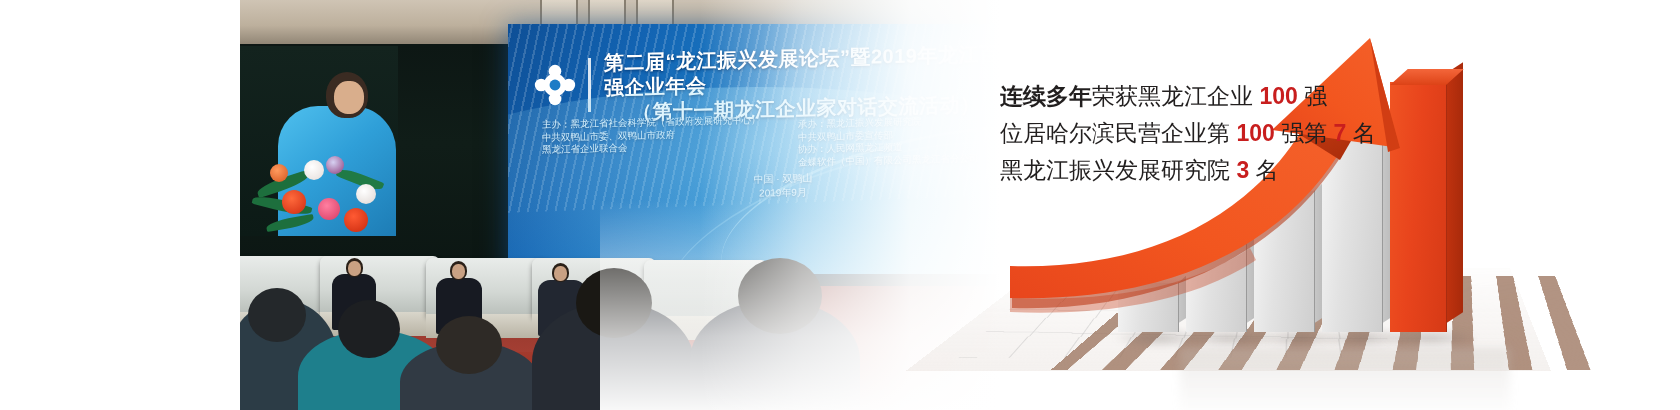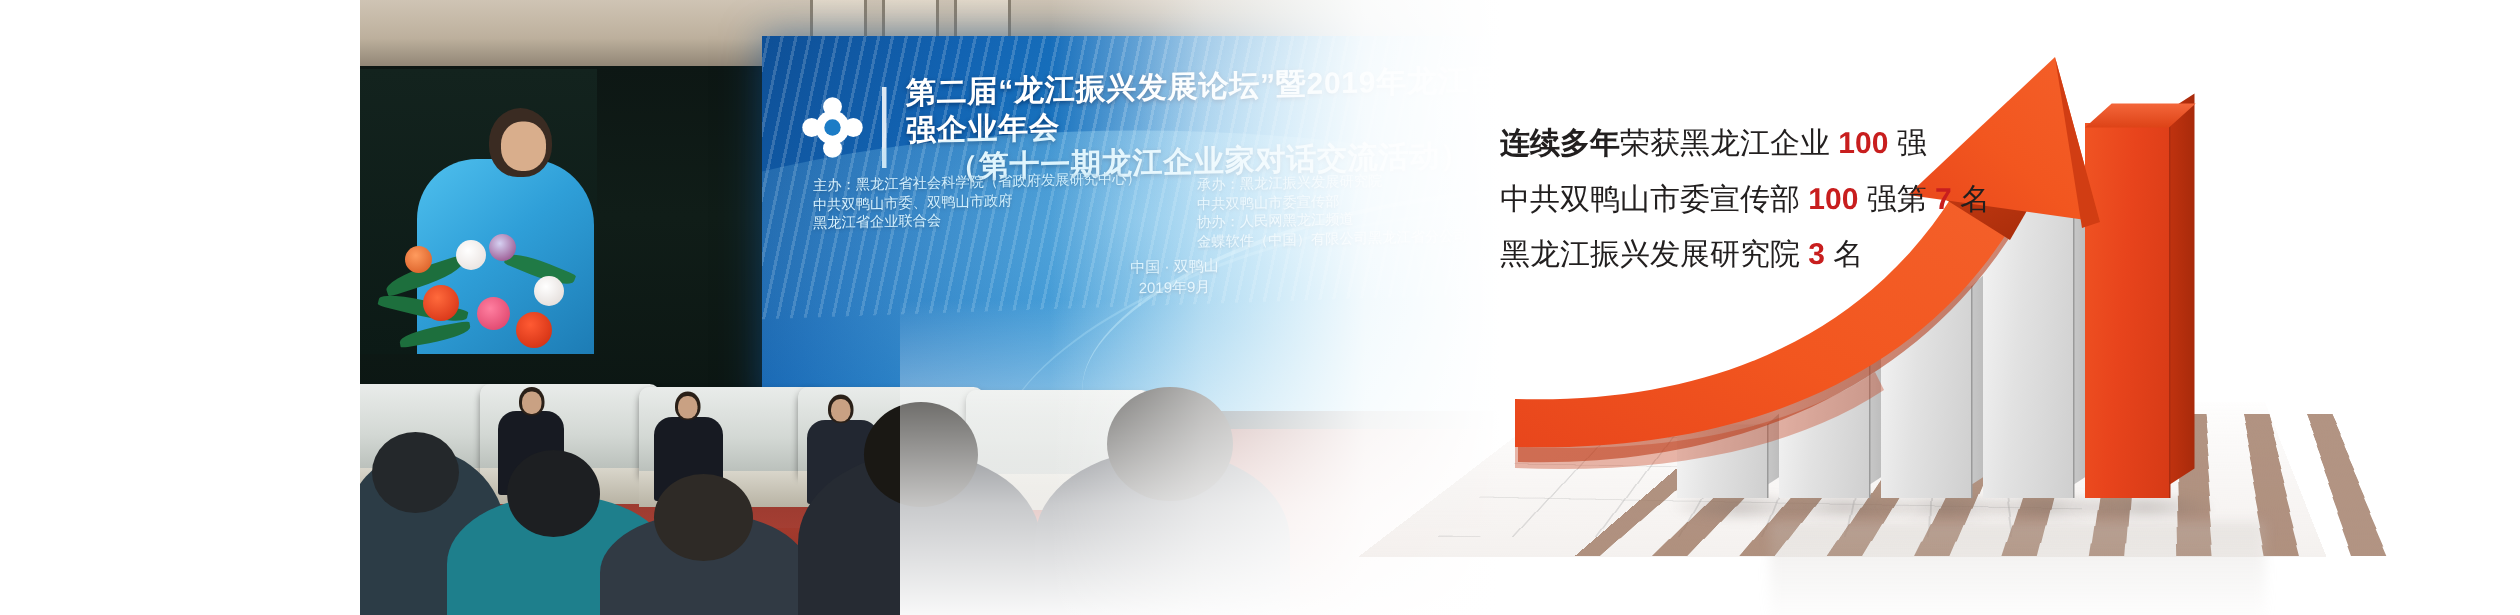--- a/index.html
+++ b/index.html
@@ -260,21 +260,21 @@
     right: 0; top: 0; width: 240px; height: 210px;
     background: radial-gradient(ellipse at 100% 30%, rgba(196,232,248,.85), rgba(255,255,255,0) 72%);
   }
 
   
   #headline {
     position: absolute;
     left: 1000px; top: 78px;
     width: 420px;
     color: #221f1f;
-    font-size: 20px;
+    font-size: 23px;
     line-height: 37px;
     white-space: nowrap;
   }
   #headline .line { display: block; }
   .t-bold   { font-weight: bold; }
   .t-red    { color: #c81e1e; font-weight: bold; }
   .t-reg    { font-weight: normal; }
 
   
   #chart {
@@ -536,17 +536,17 @@
 
       <path d="M 232 100 L 330 8 L 360 118 Z" fill="url(#agrad)"></path>
       <path d="M 330 8 L 360 118 L 348 122 Z" fill="#d13d13"></path>
 
       <path d="M -30 268 C 70 272 150 258 210 218 L 216 230 C 152 272 66 286 -30 282 Z" fill="#c2330f" opacity="0.35"></path>
     </svg>
   </div>
 
   <div id="headline">
       <span class="line"><span class="t-bold">连续多年</span><span class="t-reg">荣获黑龙江企业 </span><span class="t-red">100</span><span class="t-reg"> 强</span></span>
-      <span class="line"><span class="t-reg">中共双鸭山市委宣传部 </span><span class="t-red">100</span><span class="t-reg"> 强第 </span><span class="t-red">7</span><span class="t-reg"> 名</span></span>
+      <span class="line"><span class="t-reg">位居哈尔滨民营企业第 </span><span class="t-red">100</span><span class="t-reg"> 强第 </span><span class="t-red">7</span><span class="t-reg"> 名</span></span>
       <span class="line"><span class="t-reg">黑龙江振兴发展研究院 </span><span class="t-red">3</span><span class="t-reg"> 名</span></span>
     </div>
 
 </div>
 
 </body></html>

